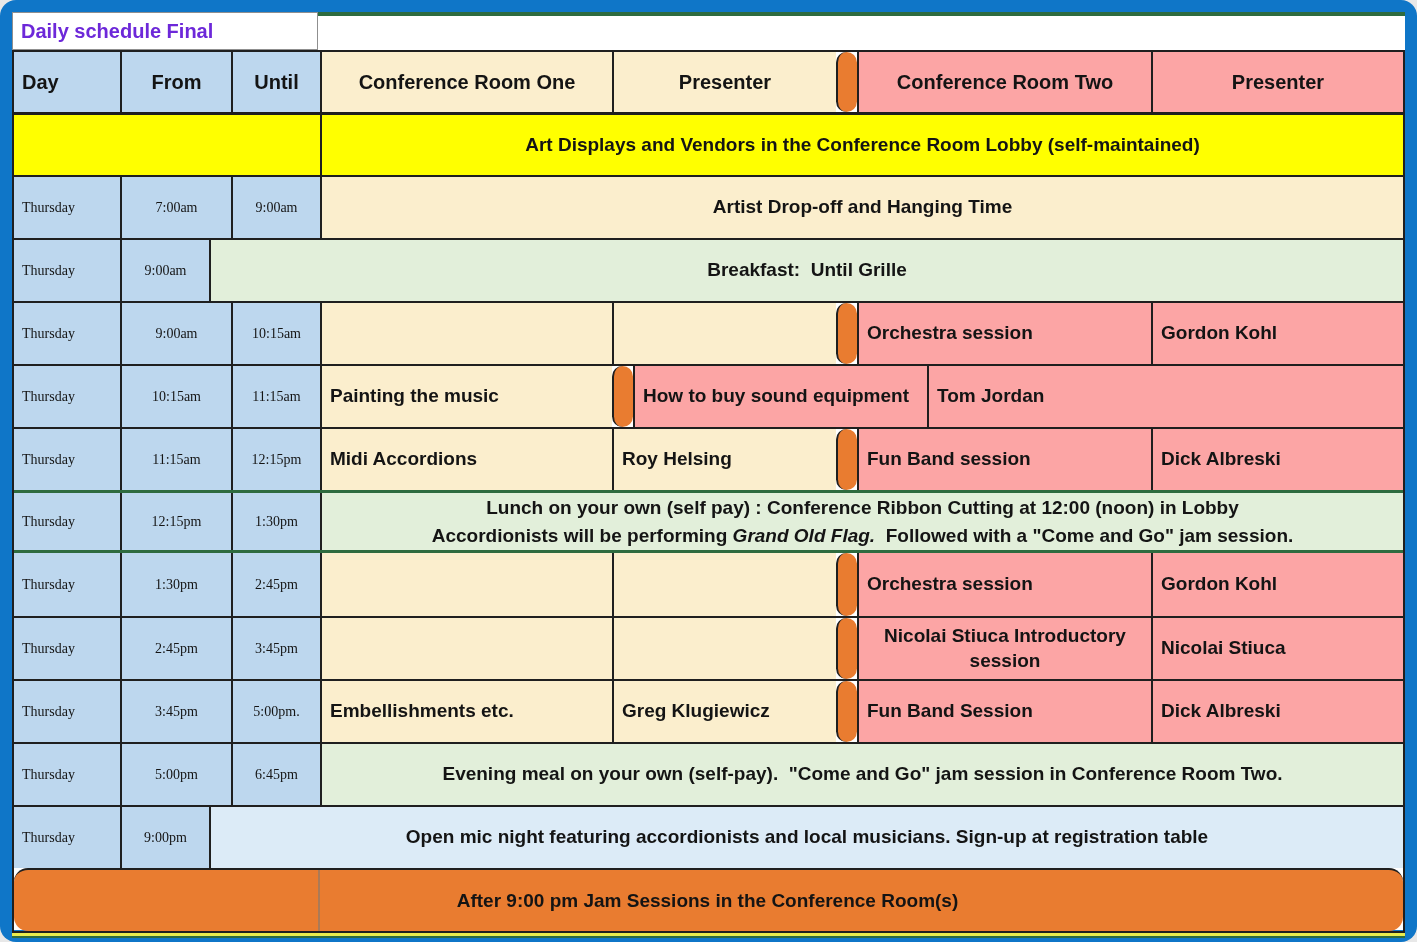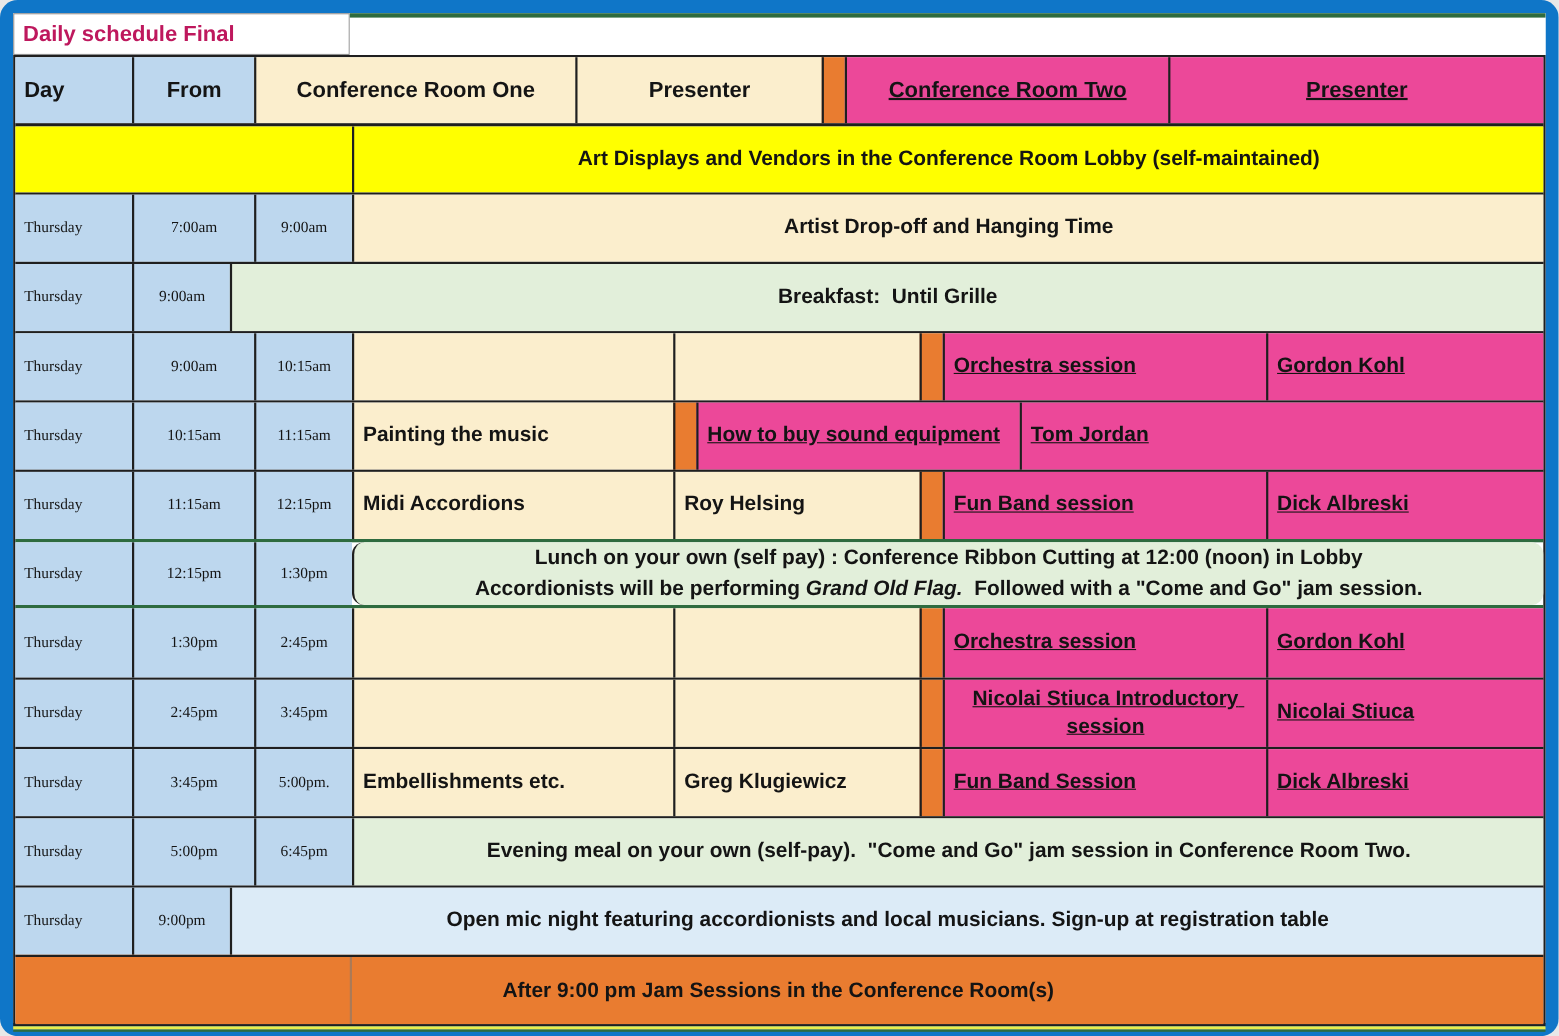--- a/index.html
+++ b/index.html
@@ -18,21 +18,21 @@
     display:flex; flex-direction:column;
   }
 
   
   .top-row { height:38px; display:flex; flex:0 0 auto; }
   .title-cell {
     width:306px; background:#ffffff;
     border:1px solid #8f8f8f;
     display:flex; align-items:center;
     padding-left:8px;
-    font-size:20px; font-weight:bold; color:#be185d;
+    font-size:20px; font-weight:bold; color:#6d28d9;
   }
   .top-right { flex:1; background:#ffffff; border-top:4px solid #2e6b3f; }
 
   
   .table {
     flex:1 1 auto;
     display:flex; flex-direction:column;
     border:2px solid #1f1f1f;
   }
   .row { display:flex; flex:0 0 auto; min-height:63px; border-top:2px solid #1f1f1f; }
@@ -53,38 +53,38 @@
   .w-p1    { width:224px; }
   .w-div   { width:21px;  }
   .w-r2    { width:294px; }
   .w-p2    { flex:1; }
   .w-left3 { width:306px; }
   .w-merge { flex:1; }
 
   
   .bg-blue     { background:#bdd7ee; }
   .bg-cream    { background:#fbeecd; }
-  .bg-pink     { background:#ec4899;text-decoration:underline; }
-  .bg-orange   { background:#e97c30; }
+  .bg-pink     { background:#fca5a5; }
+  .bg-orange   { background:#e97c30;border-radius:14px; }
   .bg-yellow   { background:#ffff00; }
   .bg-green    { background:#e2efda; }
   .bg-paleblue { background:#dcebf7; }
 
   
   .t-left   { align-items:center; justify-content:flex-start; padding:3px 8px; text-align:center; }
   .t-center { align-items:center; justify-content:center; padding:3px 10px; text-align:center; }
   .bold19 { font-weight:bold; font-size:19px; line-height:1.3; white-space:pre-wrap; }
   .bold20 { font-weight:bold; font-size:20px; }
   .small  { font-size:14px; font-weight:normal;font-family:Liberation Serif, serif; }
   .two-line { flex-direction:column; align-items:flex-start; justify-content:center; }
 
   .lunch-cell {
     flex-direction:column; align-items:center; justify-content:center;
     font-weight:bold; font-size:19px; line-height:1.45;
-    white-space:pre-wrap; text-align:center;border-radius:11px;
+    white-space:pre-wrap; text-align:center;
   }
   .italic { font-style:italic; }
 
   
   .footer-left {
     width:306px; border-right:2px solid rgba(120,120,120,0.55);
   }
   .footer-text {
     flex:1; margin-left:-308px; 
     display:flex; align-items:center; justify-content:center;
@@ -104,20 +104,21 @@
     <div class="top-row">
       <div class="title-cell">Daily schedule Final</div>
       <div class="top-right"></div>
     </div>
 
     <div class="table">
 
       <div class="row header">
         <div class="c w-day bg-blue t-left bold20">Day</div>
         <div class="c w-from bg-blue t-center bold20">From</div>
+        <div class="c w-until bg-blue t-center bold20">Until</div>
         <div class="c w-r1 bg-cream t-center bold20">Conference Room One</div>
         <div class="c w-p1 bg-cream t-center bold20">Presenter</div>
         <div class="c w-div bg-orange"></div>
         <div class="c w-r2 bg-pink t-center bold20">Conference Room Two</div>
         <div class="c w-p2 bg-pink t-center bold20">Presenter</div>
       </div>
 
       <div class="row banner">
         <div class="c w-left3 bg-yellow"></div>
         <div class="c w-merge bg-yellow t-center bold19">Art Displays and Vendors in the Conference Room Lobby (self-maintained)</div>

